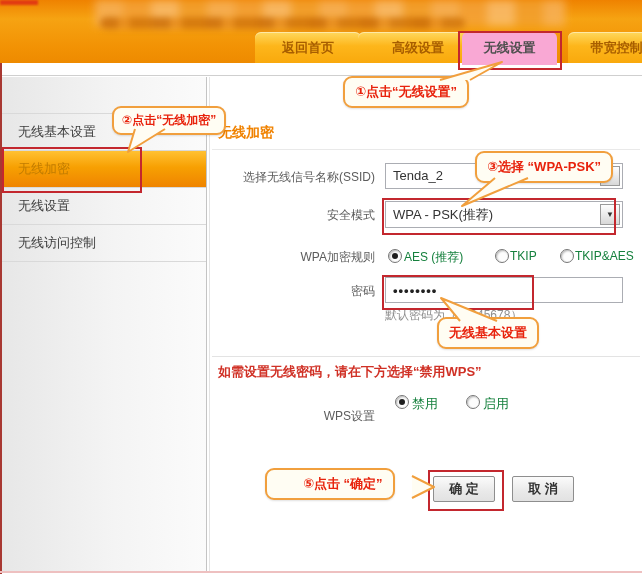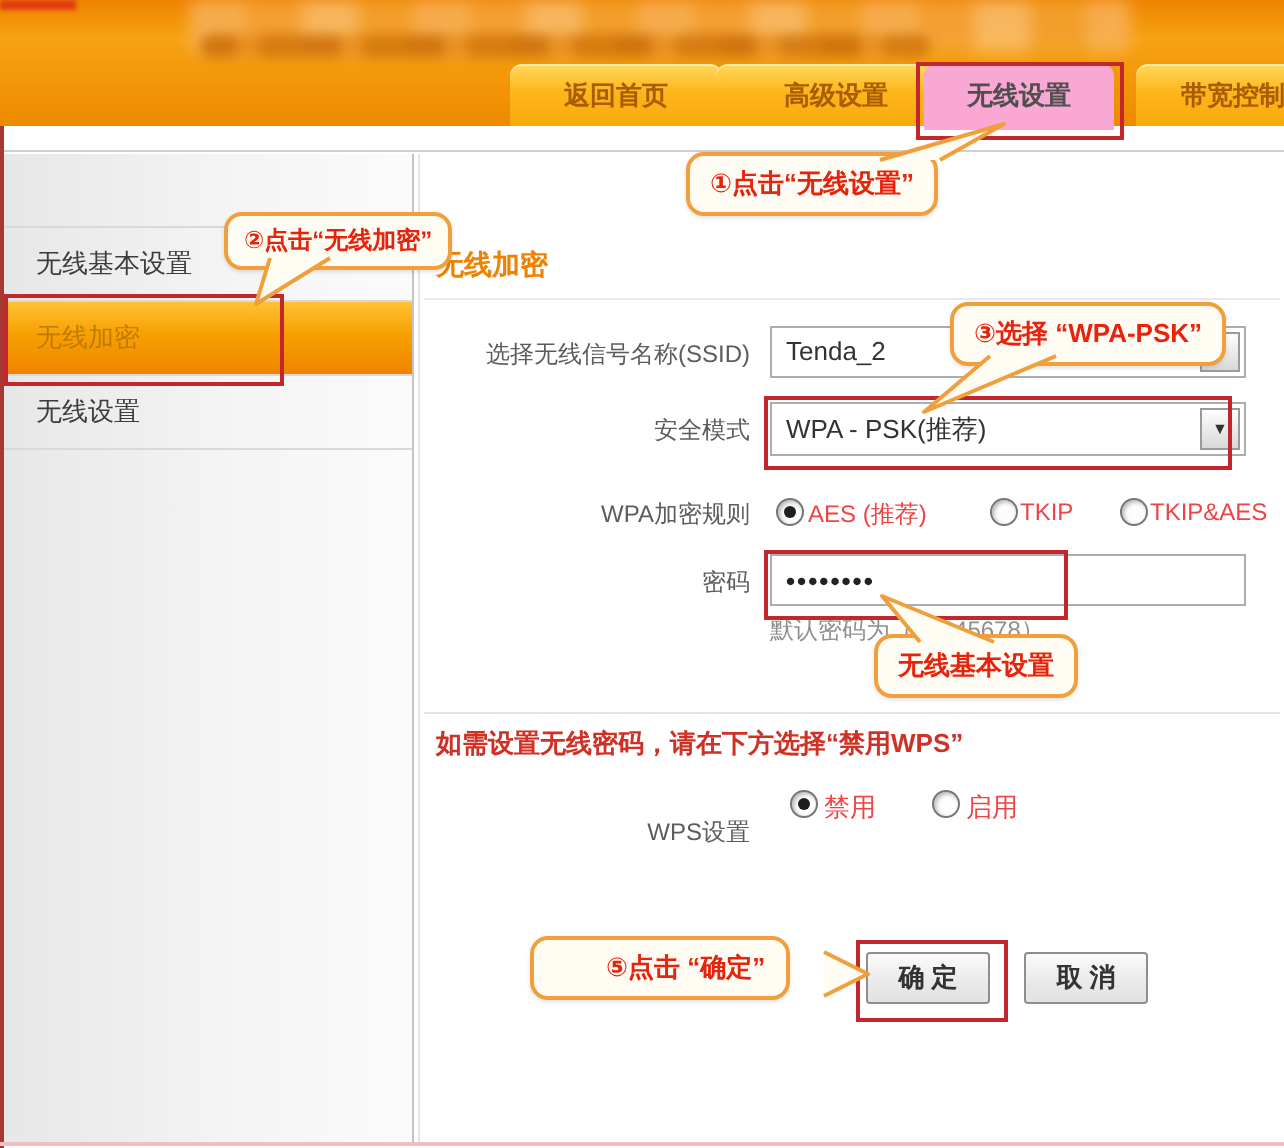--- a/index.html
+++ b/index.html
@@ -61,21 +61,21 @@
   .sel-ssid{top:163px;height:26px;line-height:24px;}
   .sel-sec{top:201px;height:27px;line-height:25px;}
   .dd-btn{position:absolute;right:2px;top:2px;width:18px;bottom:2px;
     background:linear-gradient(180deg,#fefefe,#d8d8d8);border:1px solid #9a9a9a;
     font-size:8px;color:#333;text-align:center;display:flex;align-items:center;justify-content:center;}
 
   .radio{width:12px;height:12px;border:1px solid #777;border-radius:50%;
     background:#fdfdfd;box-shadow:inset 1px 1px 2px rgba(0,0,0,.28);cursor:pointer;}
   .radio::after{content:"";display:block;width:6px;height:6px;margin:3px;border-radius:50%;background:transparent;}
   .radio.checked::after{background:#1e1e1e;}
-  .rlabel{font-size:12px;color:#ef4444;text-align:right;}
+  .rlabel{font-size:12px;color:#15803d;text-align:right;}
 
   .r-aes{left:388px;top:249px;} .rl-aes{left:404px;top:249px;}
   .r-tkip{left:495px;top:249px;} .rl-tkip{left:510px;top:249px;}
   .r-tkipaes{left:560px;top:249px;} .rl-tkipaes{left:575px;top:249px;}
   .r-wpsoff{left:395px;top:395px;} .rl-wpsoff{left:412px;top:395px;font-size:13px;}
   .r-wpson{left:466px;top:395px;} .rl-wpson{left:483px;top:395px;font-size:13px;}
 
   .pwfield{left:385px;top:277px;width:238px;height:26px;box-sizing:border-box;
     border:1px solid #abadb3;background:#fff;font-size:13px;font-weight:bold;
     letter-spacing:1px;padding:0 0 0 7px;color:#222;}
@@ -119,20 +119,21 @@
 <div class="abs tab tab-1">高级设置</div>
 <div class="abs tab tab-2">无线设置</div>
 <div class="abs tab tab-3">带宽控制</div>
 <div class="abs gapline"></div>
 
 <div class="abs sidebar">
   <div class="side-spacer"></div>
   <div class="side-item">无线基本设置</div>
   <div class="side-item selected">无线加密</div>
   <div class="side-item">无线设置</div>
+  <div class="side-item">无线访问控制</div>
 </div>
 <div class="abs content-vline"></div>
 <div class="abs left-red"></div>
 <div class="abs bottom-pink"></div>
 
 <div class="abs page-title">无线加密</div>
 <div class="abs title-line"></div>
 
 <div class="abs flabel lab-ssid">选择无线信号名称(SSID)</div>
 <div class="abs selbox sel-ssid">

